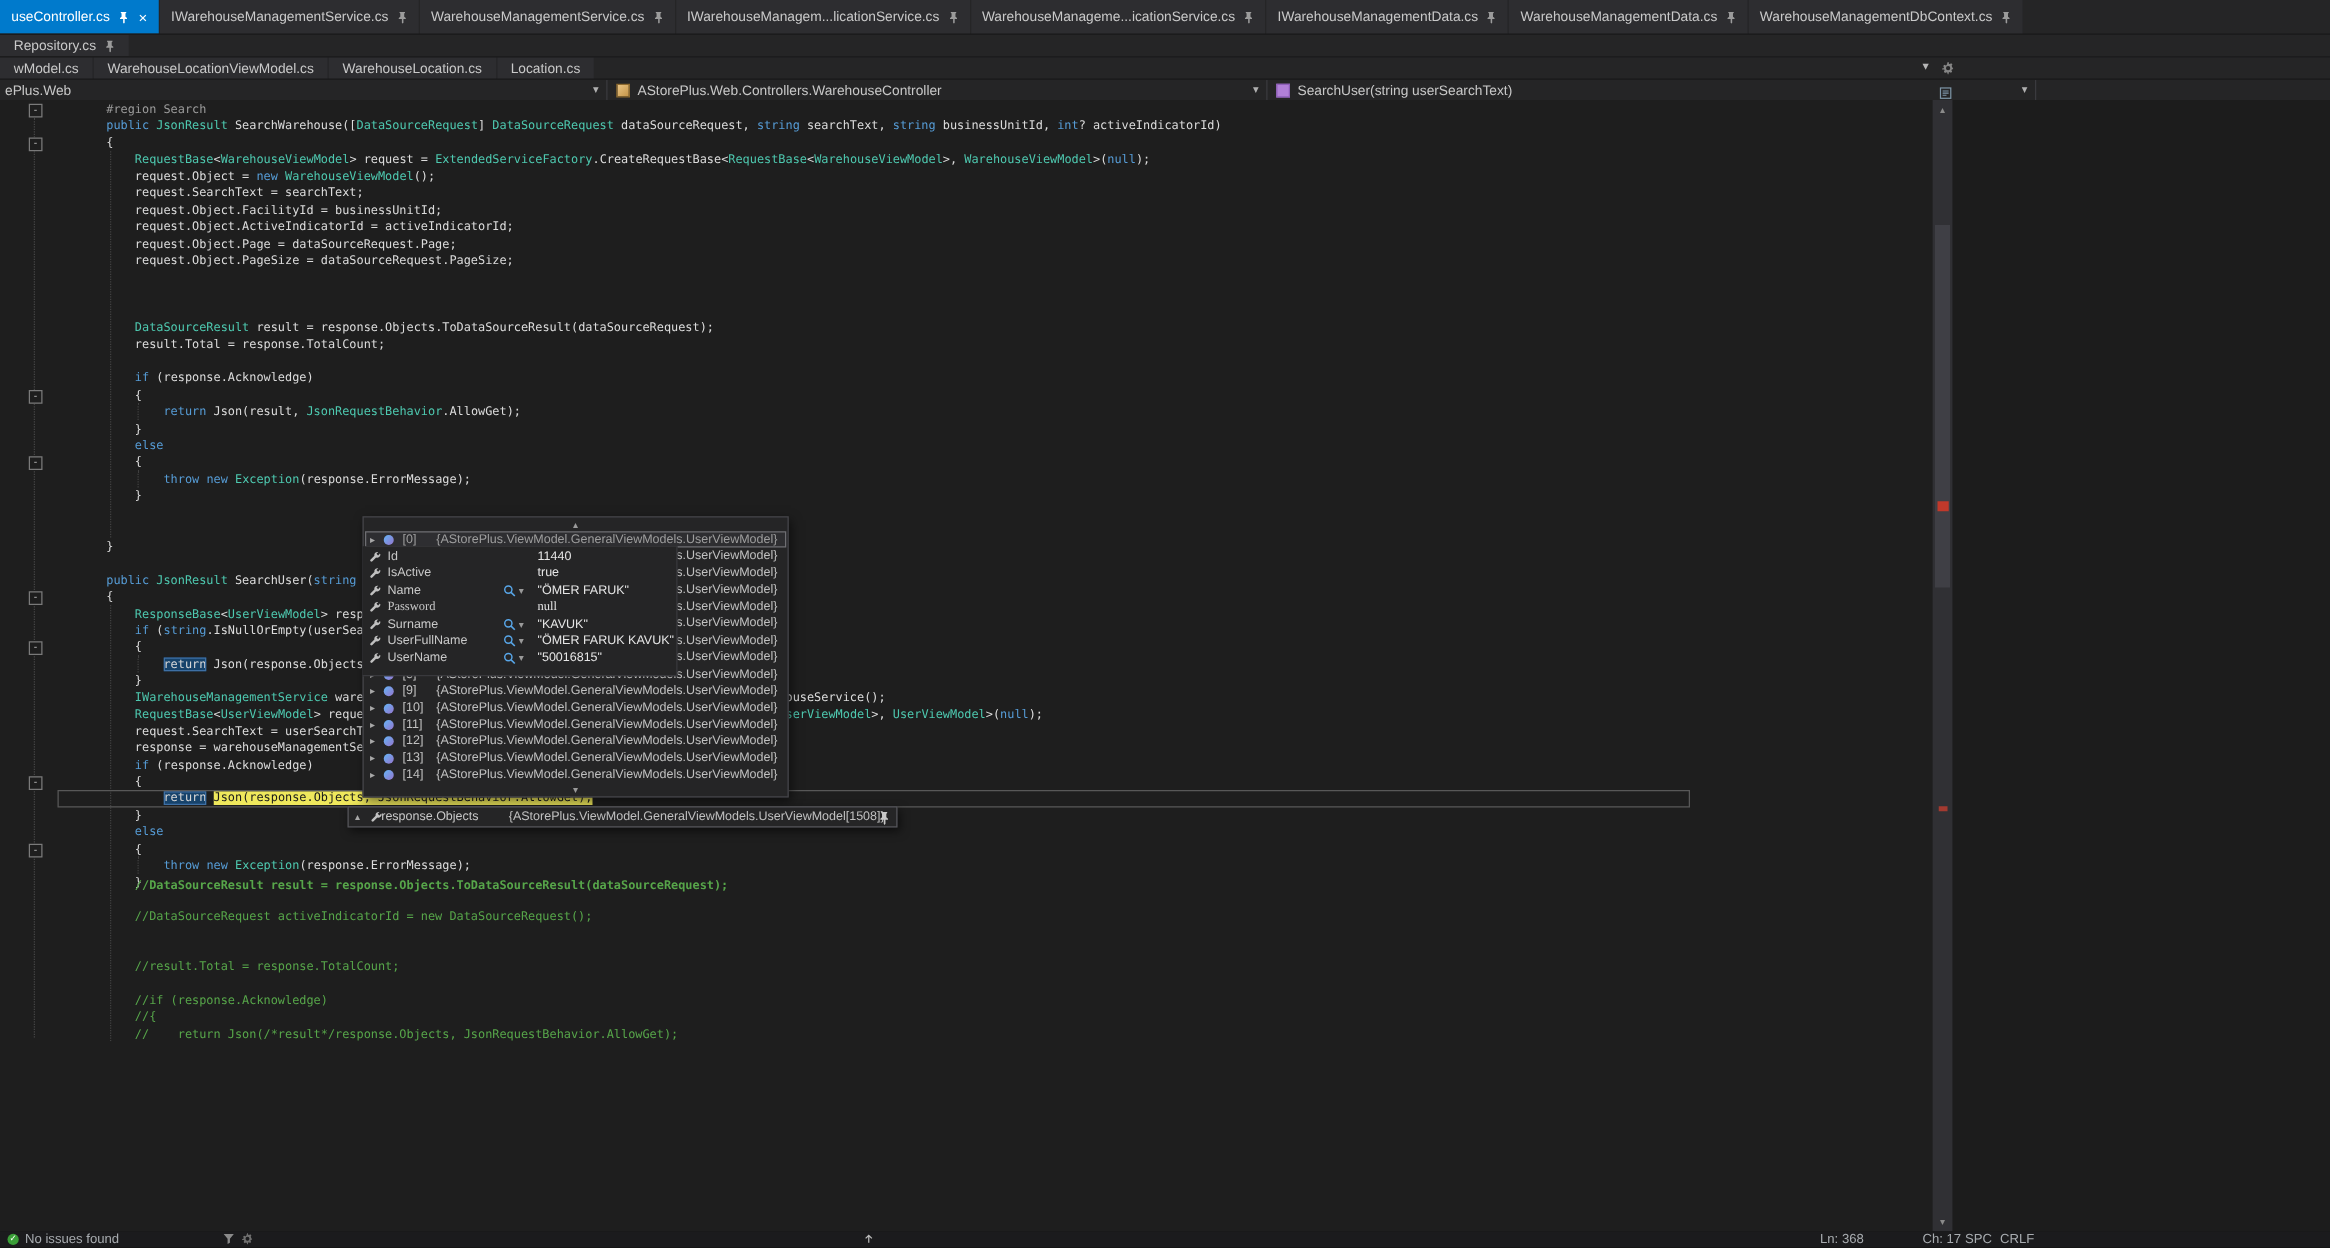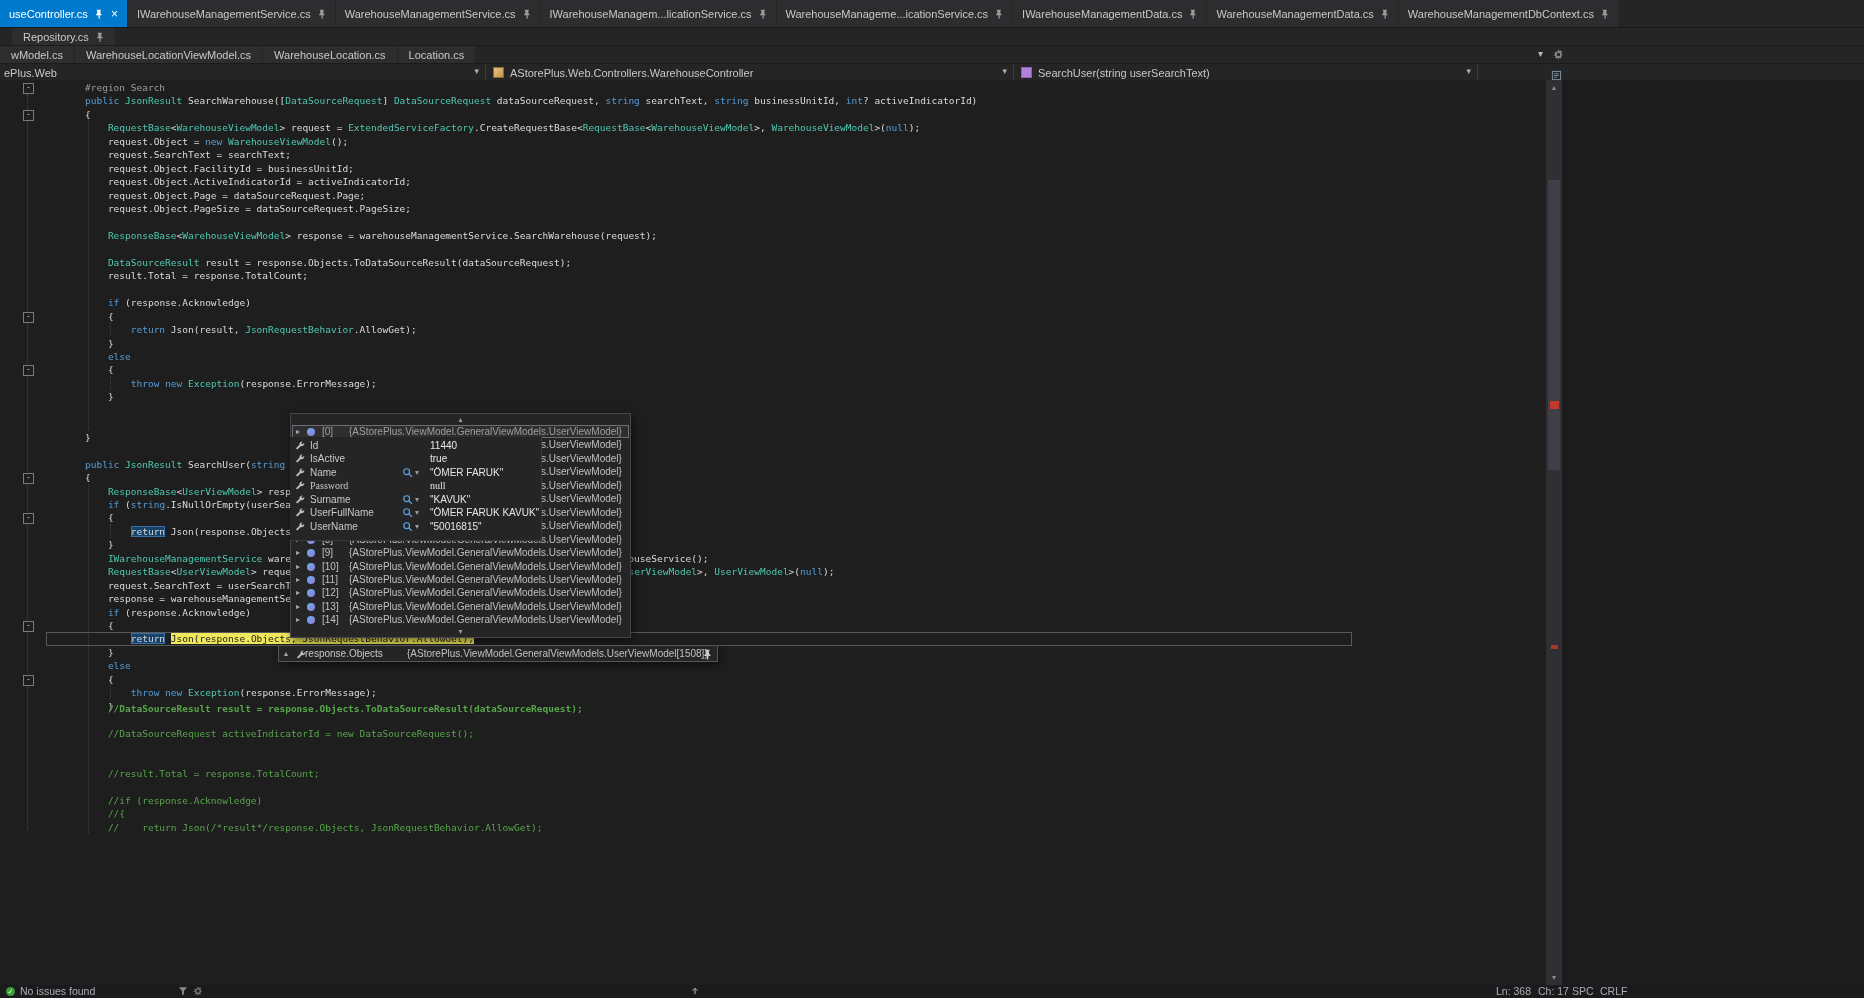--- a/index.html
+++ b/index.html
@@ -1,21 +1,21 @@
 <!DOCTYPE html>
 <html><head>
 <meta charset="utf-8">
 <style>
   html,body{margin:0;padding:0;background:#141415;}
   #screen{position:relative;width:1864px;height:998px;background:#141415;overflow:hidden;
           font-family:"Liberation Sans","DejaVu Sans",sans-serif;-webkit-font-smoothing:antialiased;}
   
   .tabrow{position:absolute;left:0;width:1864px;background:#252526;display:flex;align-items:stretch;overflow:hidden;}
   #tabrow1{top:0;height:27px;}
-  #tabrow2{top:27px;height:18px;border-top:1px solid #1b1b1c;box-sizing:border-box;padding-left:12px;}
+  #tabrow2{top:27px;height:18px;border-top:1px solid #1b1b1c;box-sizing:border-box;}
   #tabrow3{top:45px;height:18px;border-top:1px solid #1b1b1c;box-sizing:border-box;}
   .tab{display:flex;align-items:center;gap:6px;padding:0 9px;margin-right:1px;background:#2d2d30;
        color:#c9c9c9;font-size:11px;white-space:nowrap;cursor:default;}
   #tabrow2 .tab,#tabrow3 .tab{font-size:11px;padding:0 11px;}
   .tab.active{background:#007acc;color:#ffffff;}
   .tab.active .tpin{color:#ffffff;}
   .tpin{color:#9b9b9b;display:inline-flex;align-items:center;}
   .tx{color:#ffffff;font-size:12px;line-height:12px;margin-left:2px;}
   .t3ctrl{position:absolute;top:2px;color:#b6b6b6;font-size:10px;}
   
@@ -187,21 +187,21 @@
   <div id="navbar">
     <div class="combo" style="left:0;width:486px">
       <span>ePlus.Web</span>
       <span class="arrow">▾</span>
     </div>
     <div class="combo" style="left:487px;width:527px">
       <span class="cls-icon"></span>
       <span>AStorePlus.Web.Controllers.WarehouseController</span>
       <span class="arrow">▾</span>
     </div>
-    <div class="combo" style="left:1015px;width:463px">
+    <div class="combo" style="left:1015px;width:614px">
       <span class="mth-icon"></span>
       <span>SearchUser(string userSearchText)</span>
       <span class="arrow">▾</span>
     </div>
     <span style="position:absolute;left:1551px;top:3px"><svg width="11" height="11" viewBox="0 0 16 16">
           <rect x="2" y="2" width="12" height="12" fill="none" stroke="#7e96a8" stroke-width="1.4"></rect>
           <line x1="4.5" y1="5.5" x2="11.5" y2="5.5" stroke="#7e96a8" stroke-width="1.2"></line>
           <line x1="4.5" y1="8" x2="11.5" y2="8" stroke="#7e96a8" stroke-width="1.2"></line>
           <line x1="4.5" y1="10.5" x2="9" y2="10.5" stroke="#7e96a8" stroke-width="1.2"></line>
         </svg></span>
@@ -225,21 +225,20 @@
           <div class="cl" style="top: 13.45px;"><span class="sK">public </span><span class="sT">JsonResult</span><span class="sP"> SearchWarehouse([</span><span class="sT">DataSourceRequest</span><span class="sP">] </span><span class="sT">DataSourceRequest</span><span class="sP"> dataSourceRequest, </span><span class="sK">string</span><span class="sP"> searchText, </span><span class="sK">string</span><span class="sP"> businessUnitId, </span><span class="sK">int</span><span class="sP">? activeIndicatorId)</span></div>
           <div class="cl" style="top: 26.9px;"><span class="sP">{</span></div>
           <div class="cl" style="top: 40.35px;"><span class="sP">    </span><span class="sT">RequestBase</span><span class="sP">&lt;</span><span class="sT">WarehouseViewModel</span><span class="sP">&gt; request = </span><span class="sT">ExtendedServiceFactory</span><span class="sP">.CreateRequestBase&lt;</span><span class="sT">RequestBase</span><span class="sP">&lt;</span><span class="sT">WarehouseViewModel</span><span class="sP">&gt;, </span><span class="sT">WarehouseViewModel</span><span class="sP">&gt;(</span><span class="sK">null</span><span class="sP">);</span></div>
           <div class="cl" style="top: 53.8px;"><span class="sP">    request.Object = </span><span class="sK">new</span><span class="sP"> </span><span class="sT">WarehouseViewModel</span><span class="sP">();</span></div>
           <div class="cl" style="top: 67.25px;"><span class="sP">    request.SearchText = searchText;</span></div>
           <div class="cl" style="top: 80.7px;"><span class="sP">    request.Object.FacilityId = businessUnitId;</span></div>
           <div class="cl" style="top: 94.15px;"><span class="sP">    request.Object.ActiveIndicatorId = activeIndicatorId;</span></div>
           <div class="cl" style="top: 107.6px;"><span class="sP">    request.Object.Page = dataSourceRequest.Page;</span></div>
           <div class="cl" style="top: 121.05px;"><span class="sP">    request.Object.PageSize = dataSourceRequest.PageSize;</span></div>
           <div class="cl" style="top: 134.5px;"></div>
-          <div class="cl" style="top: 147.95px;"><span class="sP">    </span><span class="sT">ResponseBase</span><span class="sP">&lt;</span><span class="sT">WarehouseViewModel</span><span class="sP">&gt; response = warehouseManagementService.SearchWarehouse(request);</span></div>
           <div class="cl" style="top: 161.4px;"></div>
           <div class="cl" style="top: 174.85px;"><span class="sP">    </span><span class="sT">DataSourceResult</span><span class="sP"> result = response.Objects.ToDataSourceResult(dataSourceRequest);</span></div>
           <div class="cl" style="top: 188.3px;"><span class="sP">    result.Total = response.TotalCount;</span></div>
           <div class="cl" style="top: 201.75px;"></div>
           <div class="cl" style="top: 215.2px;"><span class="sP">    </span><span class="sK">if</span><span class="sP"> (response.Acknowledge)</span></div>
           <div class="cl" style="top: 228.65px;"><span class="sP">    {</span></div>
           <div class="cl" style="top: 242.1px;"><span class="sP">        </span><span class="sK">return</span><span class="sP"> Json(result, </span><span class="sT">JsonRequestBehavior</span><span class="sP">.AllowGet);</span></div>
           <div class="cl" style="top: 255.55px;"><span class="sP">    }</span></div>
           <div class="cl" style="top: 269px;"><span class="sP">    </span><span class="sK">else</span></div>
           <div class="cl" style="top: 282.45px;"><span class="sP">    {</span></div>
@@ -481,19 +480,19 @@
     <span class="sbitem" style="left:20px">No issues found</span>
     <span class="sbico" style="left:178px"><svg width="10" height="10" viewBox="0 0 16 16">
           <path fill="#8a8a8a" d="M1.5 2h13L9.5 8v5l-3 1.8V8z"></path>
         </svg></span>
     <span class="sbico" style="left:193px"><svg width="10" height="10" viewBox="0 0 16 16">
           <path d="M8 5.5A2.5 2.5 0 1 0 8 10.5 2.5 2.5 0 0 0 8 5.5zm6 3.5-1.8.5c-.1.4-.2.7-.4 1l.9 1.6-1.4 1.4-1.6-.9c-.3.2-.6.3-1 .4L8.5 15h-1l-.5-1.8c-.4-.1-.7-.2-1-.4l-1.6.9-1.4-1.4.9-1.6c-.2-.3-.3-.6-.4-1L1 9.5v-1l1.8-.5c.1-.4.2-.7.4-1l-.9-1.6 1.4-1.4 1.6.9c.3-.2.6-.3 1-.4L7.5 1h1l.5 1.8c.4.1.7.2 1 .4l1.6-.9 1.4 1.4-.9 1.6c.2.3.3.6.4 1z" fill="#6f6f6f"></path>
         </svg></span>
     <span class="sbico" style="left:690px"><svg width="10" height="10" viewBox="0 0 16 16">
           <path fill="none" stroke="#b9b9b9" stroke-width="1.6" d="M8 13V4M4 7.5 8 3.8l4 3.7"></path>
         </svg></span>
-    <span class="sbitem" style="left:1496px">Ln: 368</span>
+    <span class="sbitem" style="left:1456px">Ln: 368</span>
     <span class="sbitem" style="left:1538px">Ch: 17</span>
     <span class="sbitem" style="left:1572px">SPC</span>
     <span class="sbitem" style="left:1600px">CRLF</span>
   </div>
 
 </div>
 
 </body></html>

